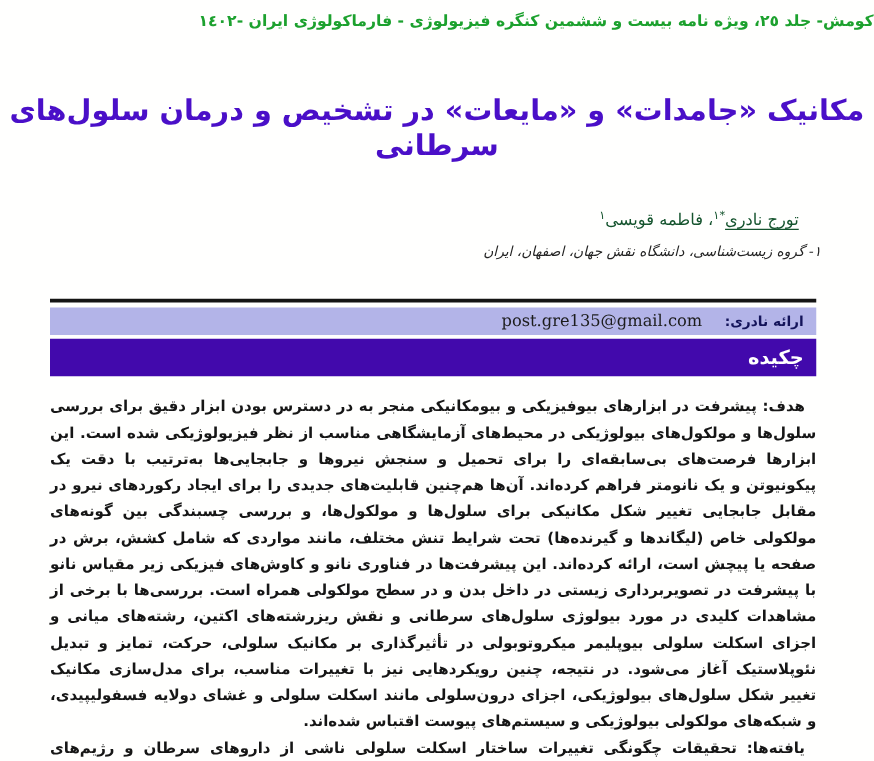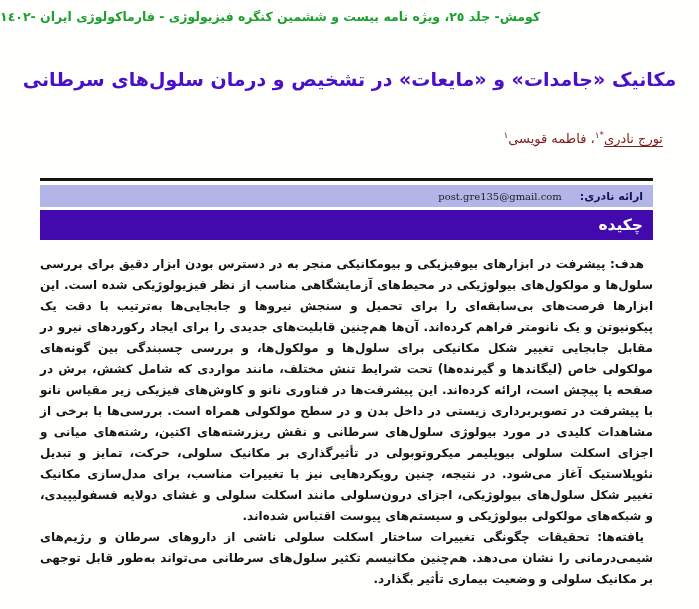--- a/index.html
+++ b/index.html
@@ -7,42 +7,42 @@
   body{
     background:#fffffe;
     font-family:"DejaVu Sans", sans-serif;
     direction:rtl;
     overflow:hidden;
   }
   .page{ width:699px; height:609px; overflow:hidden; position:relative; }
 
   .journal-header{
     padding-top:8px;
-    text-align:left;
+    text-align:right;
     color:#1ca12e;
     font-weight:bold;
     font-size:12.5px;
     line-height:17px;
   }
   .paper-title{
-    margin-top:40px;
+    margin-top:50px;
     text-align:center;
     color:#4a0fc8;
     font-weight:bold;
-    font-size:19px;
+    font-size:23px;
     line-height:28px;
   }
   .authors-line{
     margin-top:32px;
     padding-left:0;
-    padding-right:36px;
+    padding-right:60px;
     text-align:right;
     font-size:13px;
     line-height:20px;
-    color:#7f1d1d;
+    color:#14532d;
   }
   .authors-line .author-underline{ text-decoration:underline; text-underline-offset:3px; }
   .authors-line sup{ font-size:9px; }
   .affiliation-line{
     margin-top:7px;
     padding-right:42px;
     text-align:right;
     font-style:italic;
     font-size:11px;
     line-height:16px;
@@ -64,21 +64,21 @@
     font-weight:bold;
     color:#14145a;
     gap:18px;
   }
   .corr-band .email{
     direction:ltr;
     unicode-bidi:embed;
     color:#1c1c1c;
     font-weight:normal;
     font-family:"DejaVu Serif", serif;
-    font-size:10px;
+    font-size:13px;
   }
   .abstract-band{
     margin:3px 46px 0 40px;
     height:30px;
     background:#4209ac;
     display:flex;
     align-items:center;
     padding:0 10px;
     color:#ffffff;
     font-weight:bold;
@@ -100,20 +100,21 @@
 <div class="page">
 
   <div class="journal-header">کومش- جلد ٢٥، ویژه نامه بیست و ششمین کنگره فیزیولوژی - فارماکولوژی ایران -١٤٠٢</div>
 
   <h1 class="paper-title">مکانیک «جامدات» و «مایعات» در تشخیص و درمان سلول‌های سرطانی</h1>
 
   <div class="authors-line">
     <span class="author-underline">تورج نادری</span><sup>*١</sup><span>، </span><span>فاطمه قویسی</span><sup>١</sup>
   </div>
 
+  <div class="affiliation-line">١- گروه زیست‌شناسی، دانشگاه نقش جهان، اصفهان، ایران</div>
 
   <hr class="top-rule">
 
   <div class="corr-band">
     <span>ارائه نادری:</span>
     <span class="email">post.gre135@gmail.com</span>
   </div>
 
   <div class="abstract-band">
     <span>چکیده</span>

